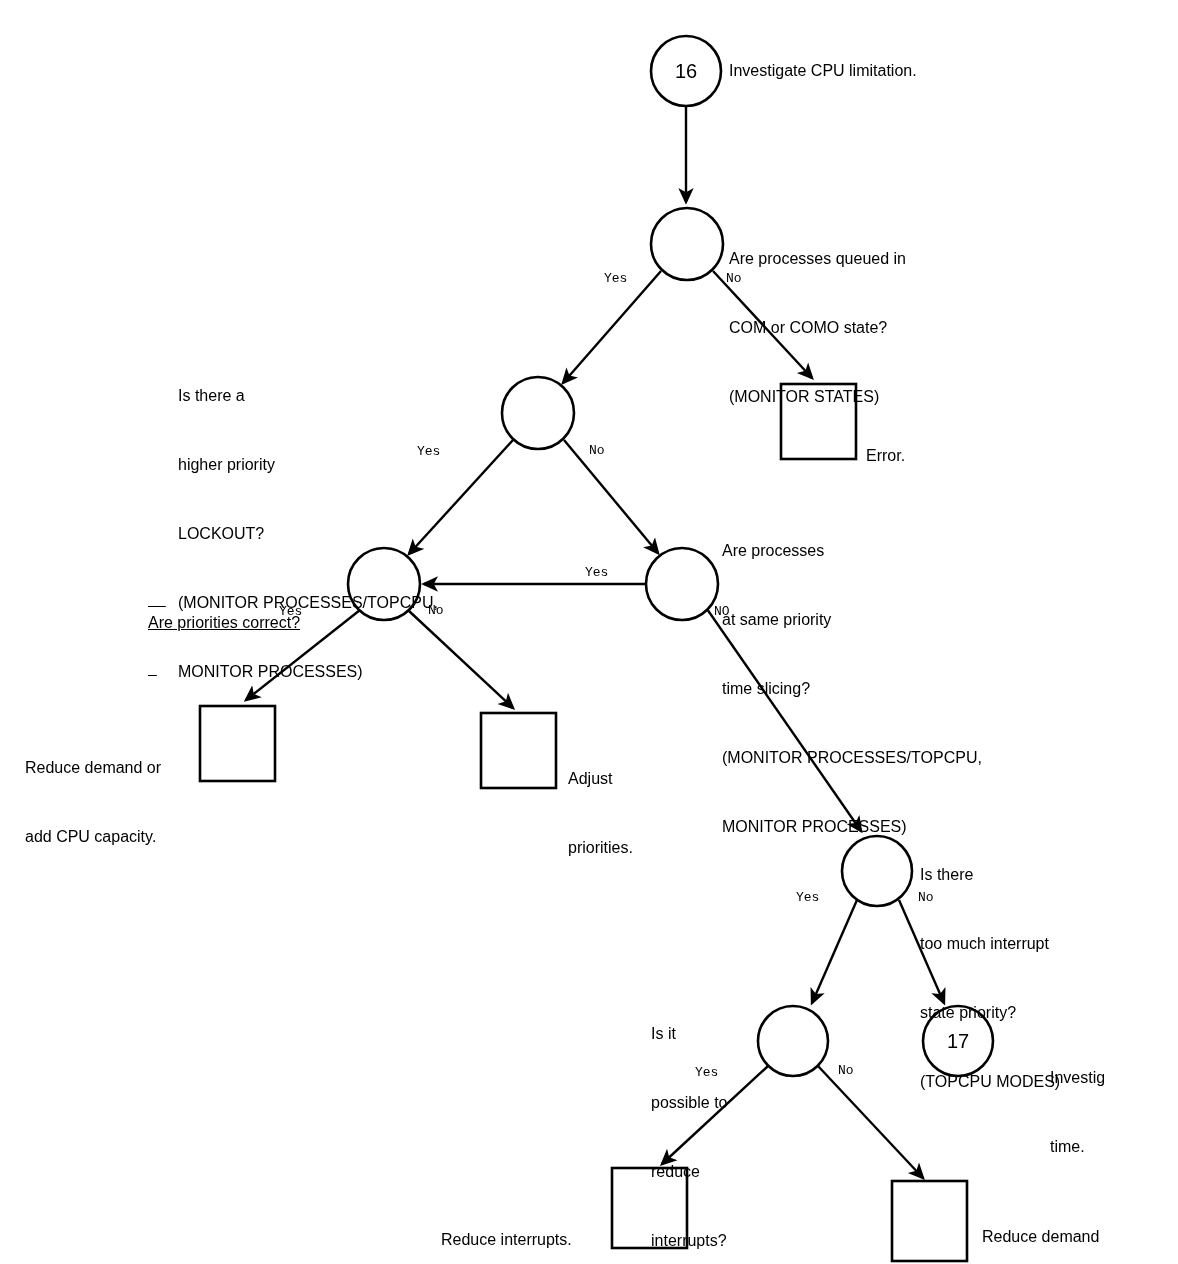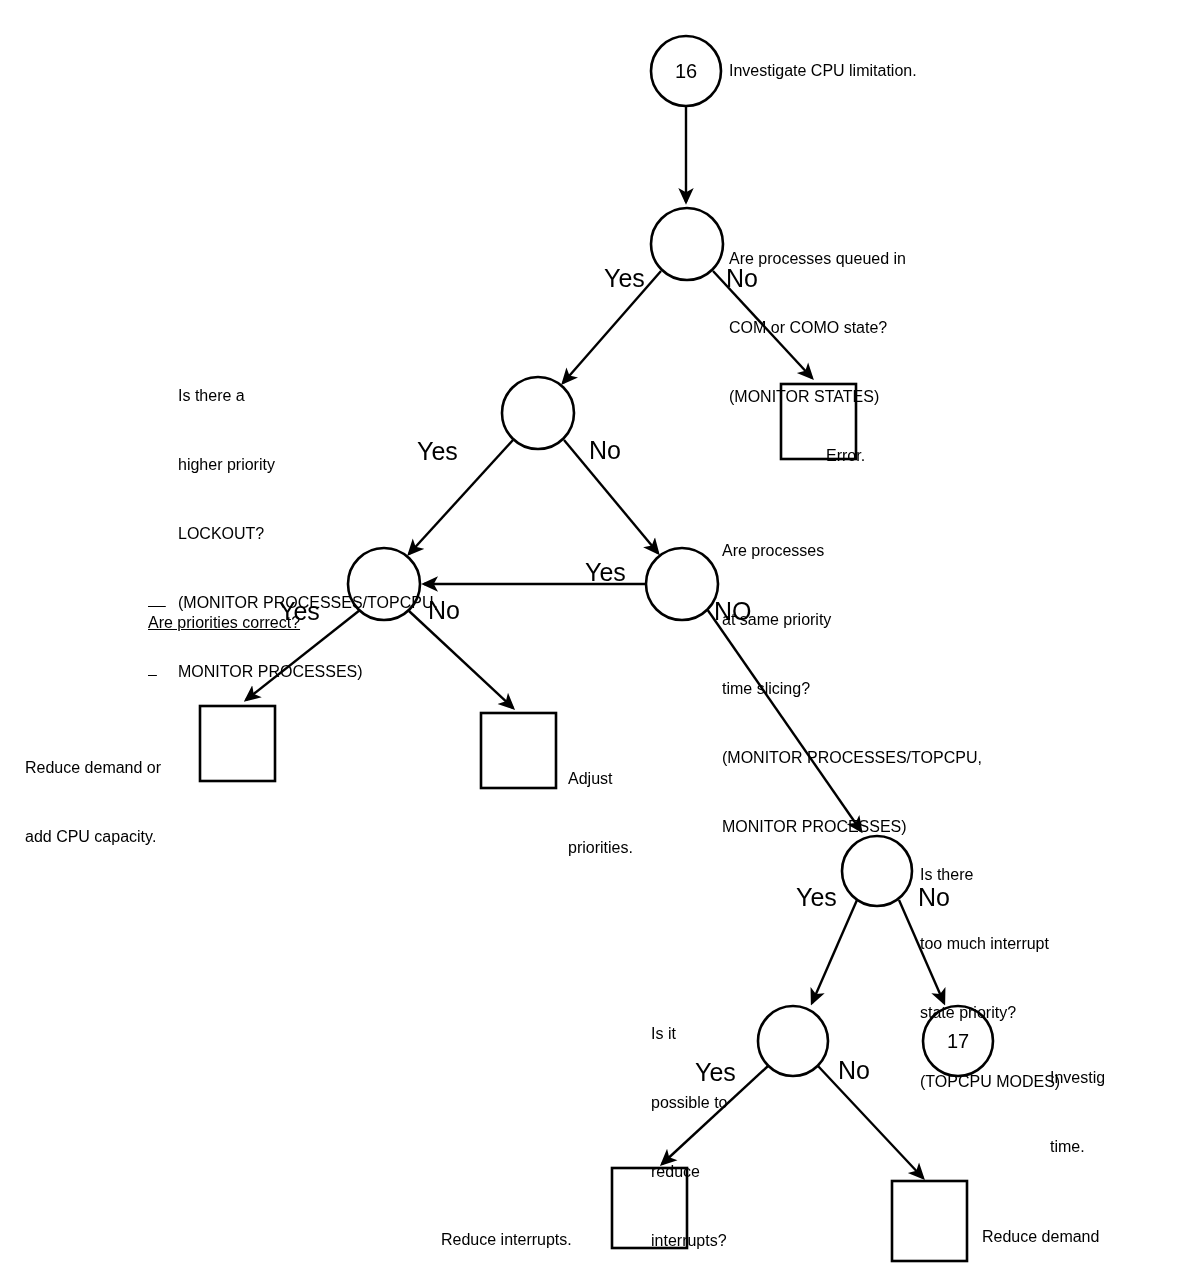--- a/index.html
+++ b/index.html
@@ -35,22 +35,22 @@
   .lbl {
     position: absolute;
     font-family: "Liberation Sans", sans-serif;
     font-size: 16px;
     line-height: 23px;
     color: #000000;
     white-space: pre;
   }
   .edge-lbl {
     position: absolute;
-    font-family: Liberation Sans, sans-serif;
-    font-size: 25px;
+    font-family: Liberation Mono, monospace;
+    font-size: 13px;
     line-height: 21px;
     color: #000000;
     white-space: pre;
   }
 </style>
 </head>
 <body>
 
 <div id="chart-root">
 
@@ -153,21 +153,21 @@
     <div>possible to</div>
     <div>reduce</div>
     <div>interrupts?</div>
   </div>
 
   <div class="lbl" style="left:1050px; top:1004px;">
     <div>Investigate idle</div>
     <div>time.</div>
   </div>
 
-  <div class="lbl" style="left:826px; top:382px;">
+  <div class="lbl" style="left:866px; top:382px;">
     <div>Error.</div>
   </div>
 
   <div class="lbl" style="left:25px; top:694px;">
     <div>Reduce demand or</div>
     <div>add CPU capacity.</div>
   </div>
 
   <div class="lbl" style="left:568px; top:705px;">
     <div>Adjust</div>

